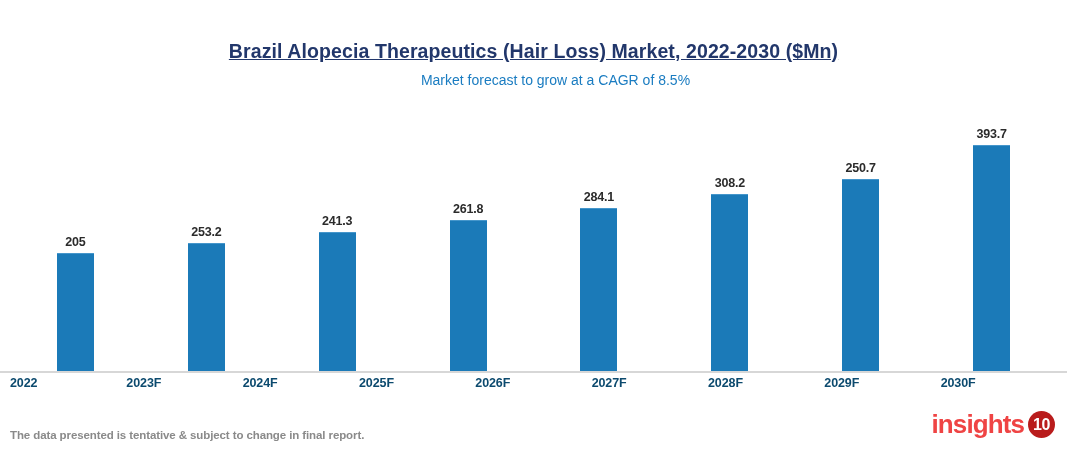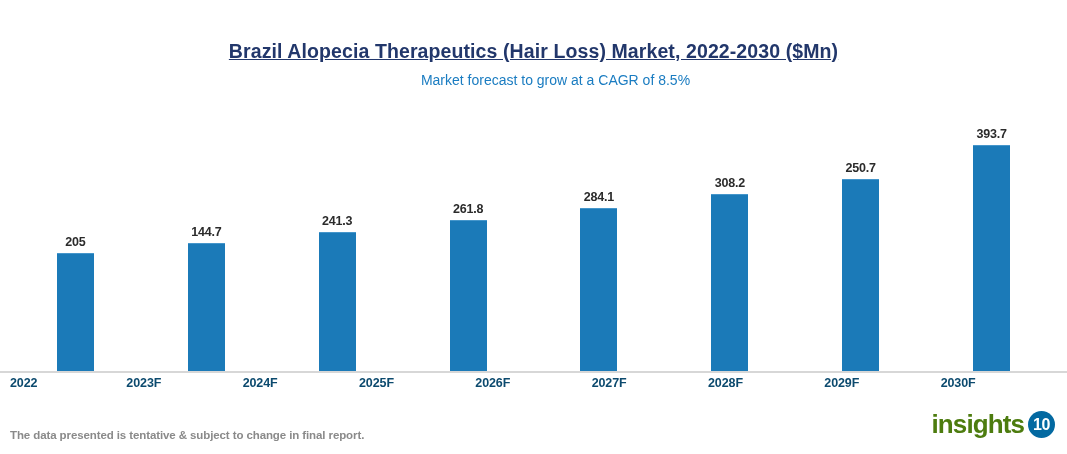--- a/index.html
+++ b/index.html
@@ -125,28 +125,28 @@
   #brand-logo {
     position: absolute;
     right: 12px;
     top: 409px;
     display: flex;
     align-items: center;
   }
   #brand-name {
     font-size: 26px;
     font-weight: bold;
-    color: #4d7c0f;
+    color: #ef4444;
     letter-spacing: -0.9px;
   }
   #brand-badge {
     width: 27px;
     height: 27px;
     border-radius: 50%;
-    background: #0369a1;
+    background: #b91c1c;
     color: #ffffff;
     font-size: 16px;
     font-weight: bold;
     display: flex;
     align-items: center;
     justify-content: center;
     margin-left: 4px;
     letter-spacing: -0.5px;
   }
 </style>
@@ -160,21 +160,21 @@
     <div id="chart-subtitle">Market forecast to grow at a CAGR of 8.5%</div>
   </div>
 
   <div id="plot-area">
     <div id="bars-row">
         <div class="bar-group">
           <div class="bar-value">205</div>
           <div class="bar-rect" style="height: 117px; background: rgb(27, 122, 184);"></div>
         </div>
         <div class="bar-group">
-          <div class="bar-value">144.7</div>
+          <div class="bar-value">253.2</div>
           <div class="bar-rect" style="height: 127px; background: rgb(27, 122, 184);"></div>
         </div>
         <div class="bar-group">
           <div class="bar-value">241.3</div>
           <div class="bar-rect" style="height: 138px; background: rgb(27, 122, 184);"></div>
         </div>
         <div class="bar-group">
           <div class="bar-value">261.8</div>
           <div class="bar-rect" style="height: 150px; background: rgb(27, 122, 184);"></div>
         </div>

